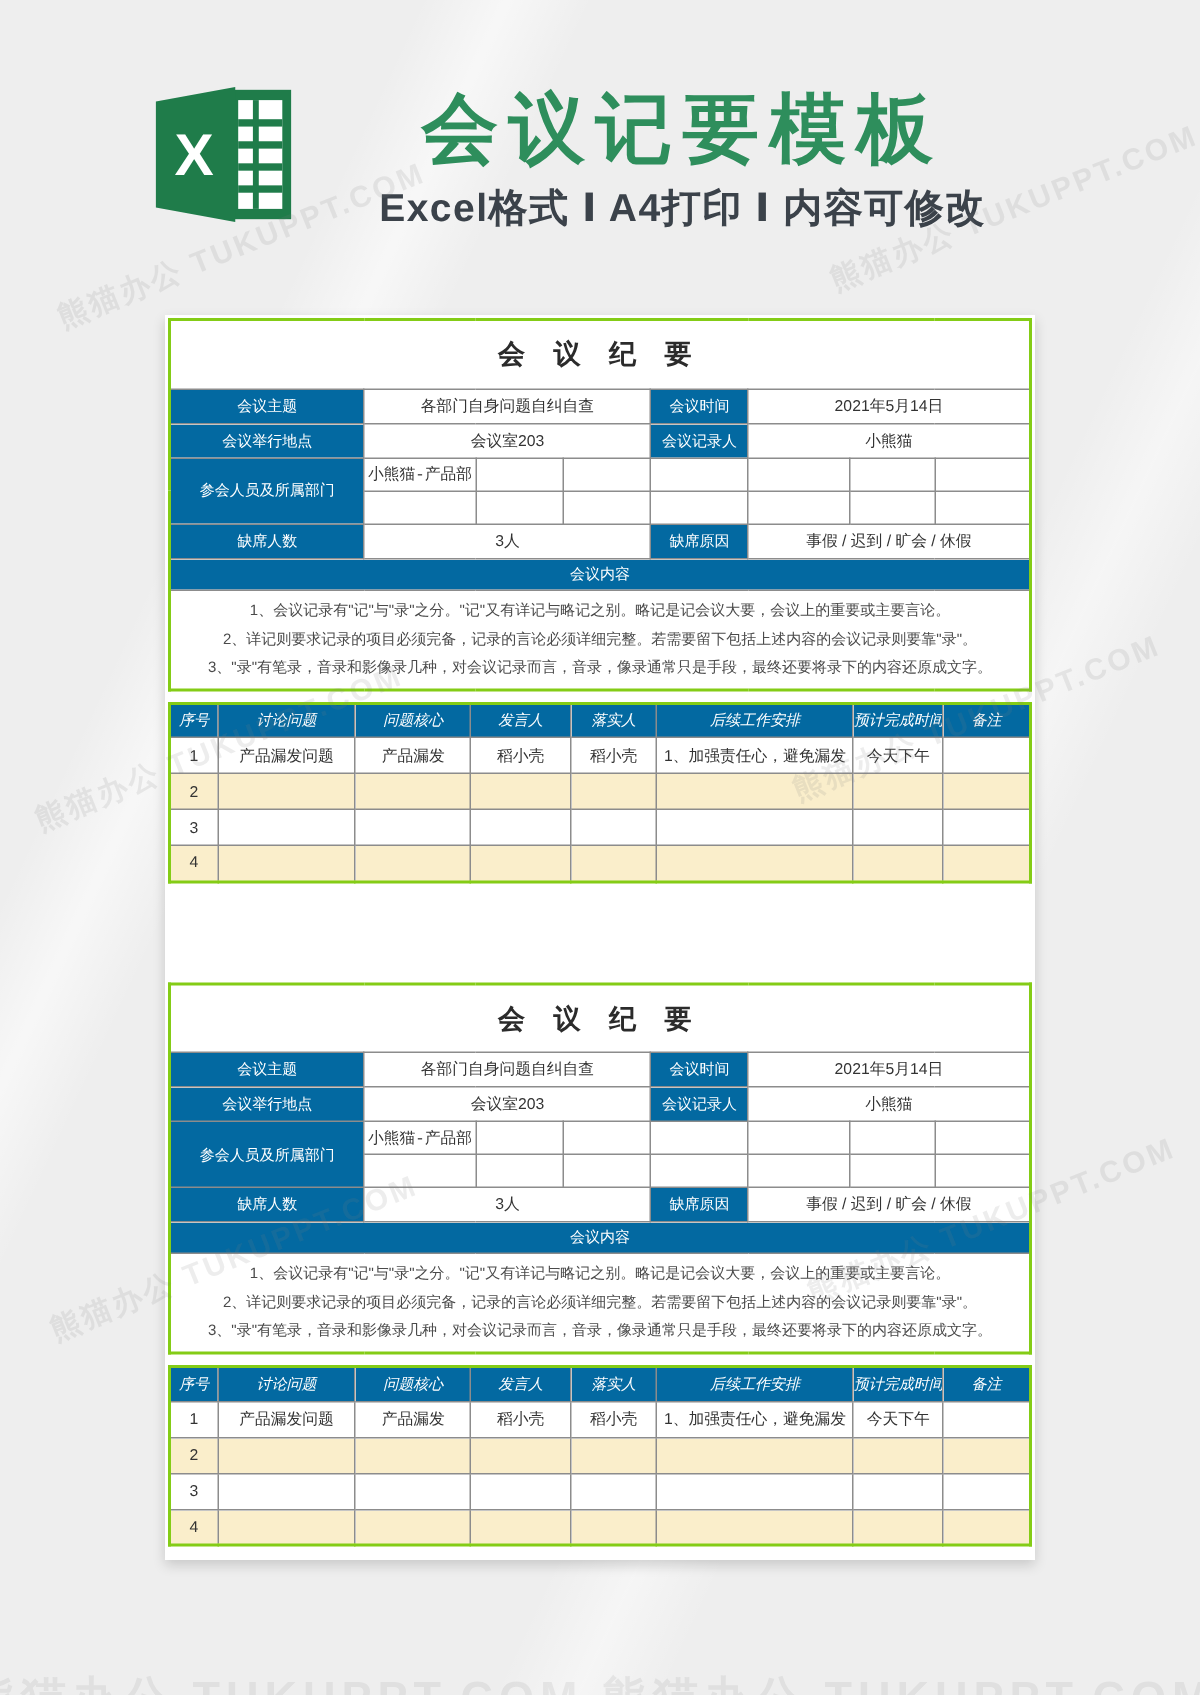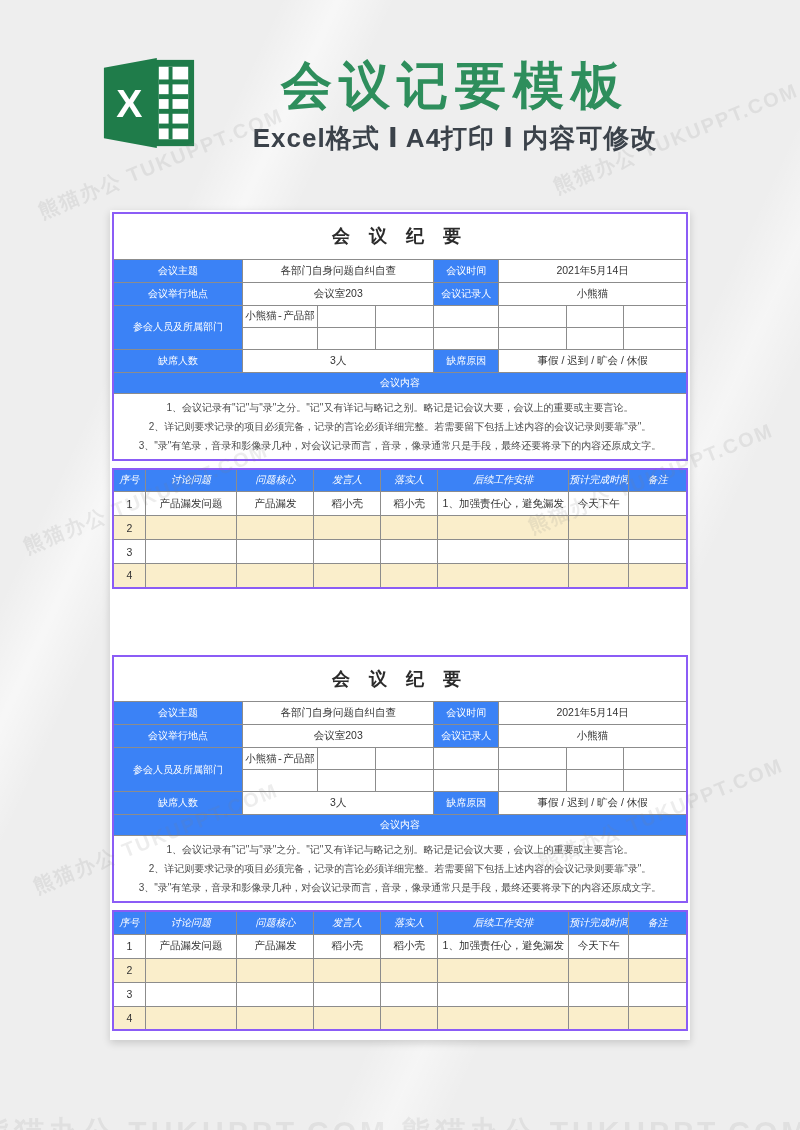--- a/index.html
+++ b/index.html
@@ -46,28 +46,28 @@
   
   .card {
     position:absolute; left:110px; top:210px; width:580px; height:830px;
     background:#ffffff; box-shadow:0 3px 8px rgba(0,0,0,0.16);
     padding:2px 2px 10px 2px; z-index:2;
   }
   .sheet-slot + .sheet-slot { margin-top:66px; }
 
   
   table { border-collapse:collapse; width:100%; table-layout:fixed; }
-  .block-a, .block-b { border:2px solid #8b5cf6;padding-left:48px; }
+  .block-a, .block-b { border:2px solid #84cc16;padding-left:48px; }
   .block-b { margin-top:7px; }
   td, th {
     border:1px solid #8c8c8c; text-align:center; vertical-align:middle;
     font-size:10.5px; color:#333; overflow:hidden; white-space:nowrap;
   }
   .lbl, .banner-cell, .block-b th {
-    background:#3b82f6; color:#ffffff; font-size:10px; font-weight:normal;
+    background:#0369a1; color:#ffffff; font-size:10px; font-weight:normal;
   }
   .r-title td { height:46px; font-size:18px; font-weight:bold; color:#2b2b2b; letter-spacing:7px; background:#fff; }
   .r-info td { height:23px; }
   .r-part td { height:22px;font-family:Liberation Mono, monospace; }
   .r-banner td { height:21px; }
   .r-notes td {
     height:62px; white-space:normal; font-size:10px; line-height:1.9;
     color:#4a4a4a; padding:4px 10px; background:#fff;
   }
   .block-b th { height:23px;font-style:italic; }

